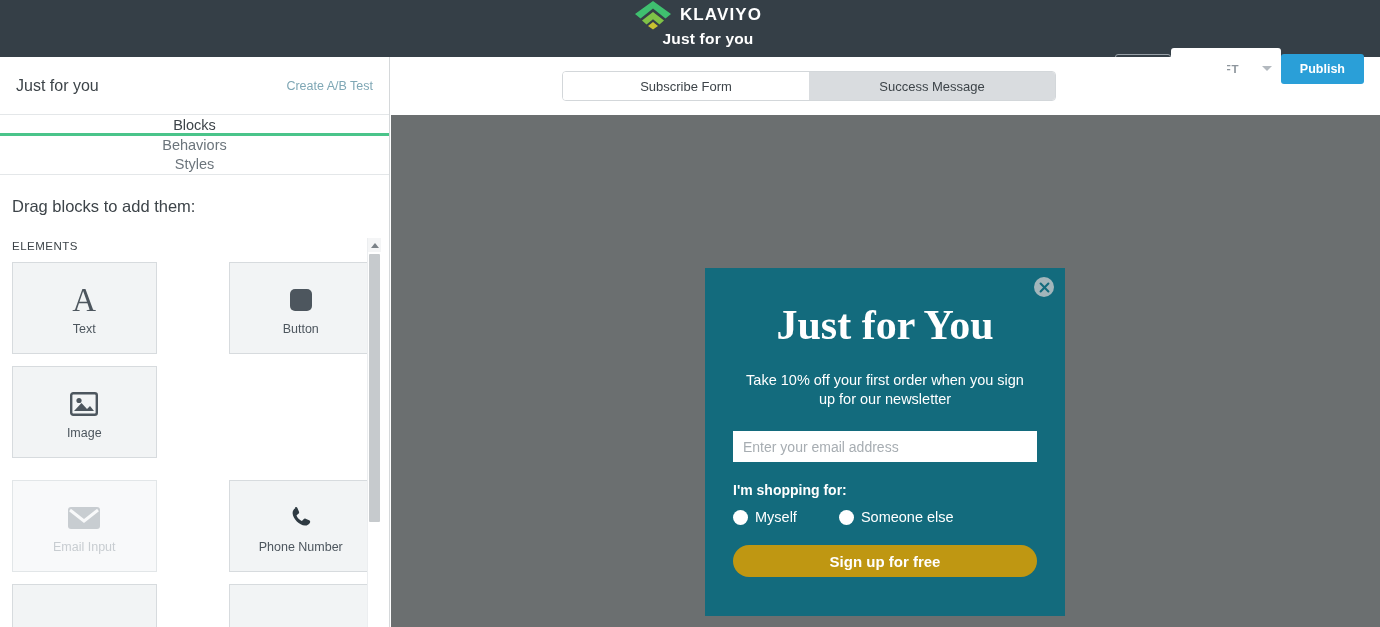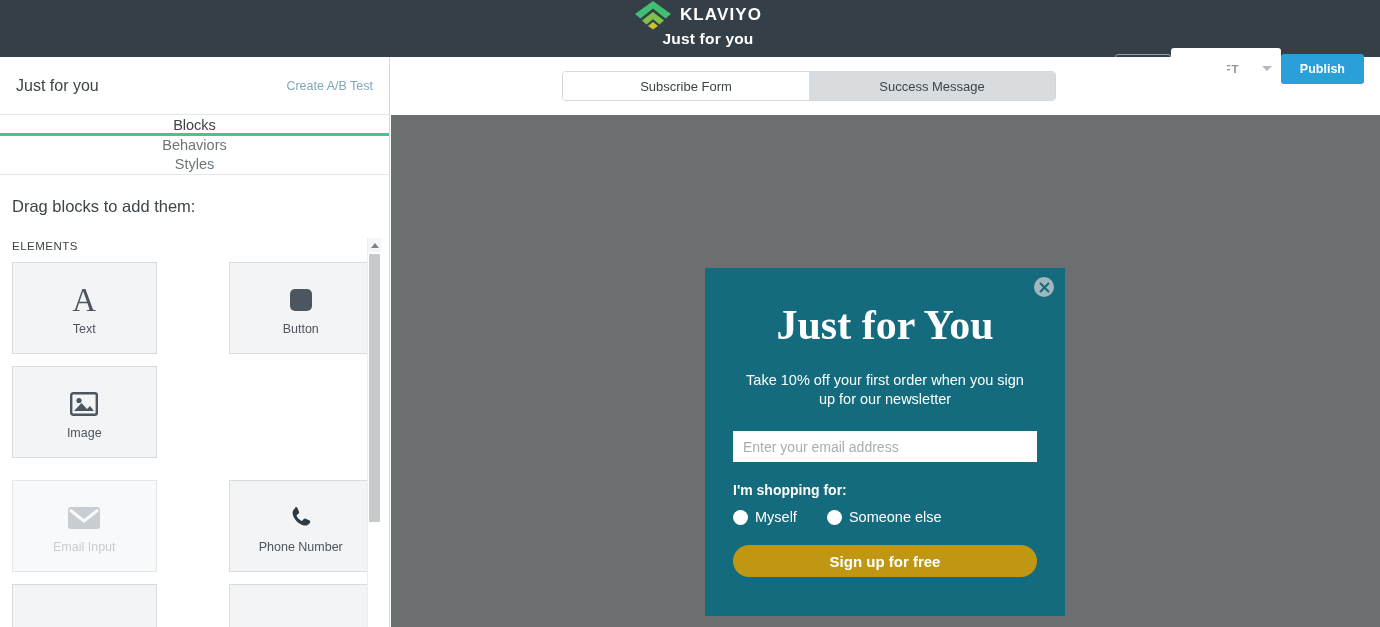--- a/index.html
+++ b/index.html
@@ -209,21 +209,21 @@
     width: 100%; height: 31px; margin-top: 22px;
     background: #ffffff; border: none; padding: 0 10px;
     font-size: 14px; color: #8a9095;
     font-family: "Liberation Sans", sans-serif;
   }
   .popup-email::placeholder { color: #a7adb2; }
   .radio-label {
     font-size: 14px; font-weight: bold; color: #ffffff;
     margin-top: 20px;
   }
-  .radio-row { display: flex; align-items: center; margin-top: 11px; gap: 10px; }
+  .radio-row { display: flex; align-items: center; margin-top: 11px; gap: 22px; }
   .radio-opt { display: flex; align-items: center; cursor: pointer; }
   .radio-dot {
     width: 15px; height: 15px; border-radius: 50%;
     background: #ffffff; flex: 0 0 auto;
   }
   .radio-txt { font-size: 14.5px; color: #ffffff; margin-left: 7px; }
   .popup-cta {
     width: 100%; height: 32px; margin-top: 20px;
     background: #bf9712; color: #ffffff; border: none;
     border-radius: 16px; font-size: 15px; font-weight: bold;

